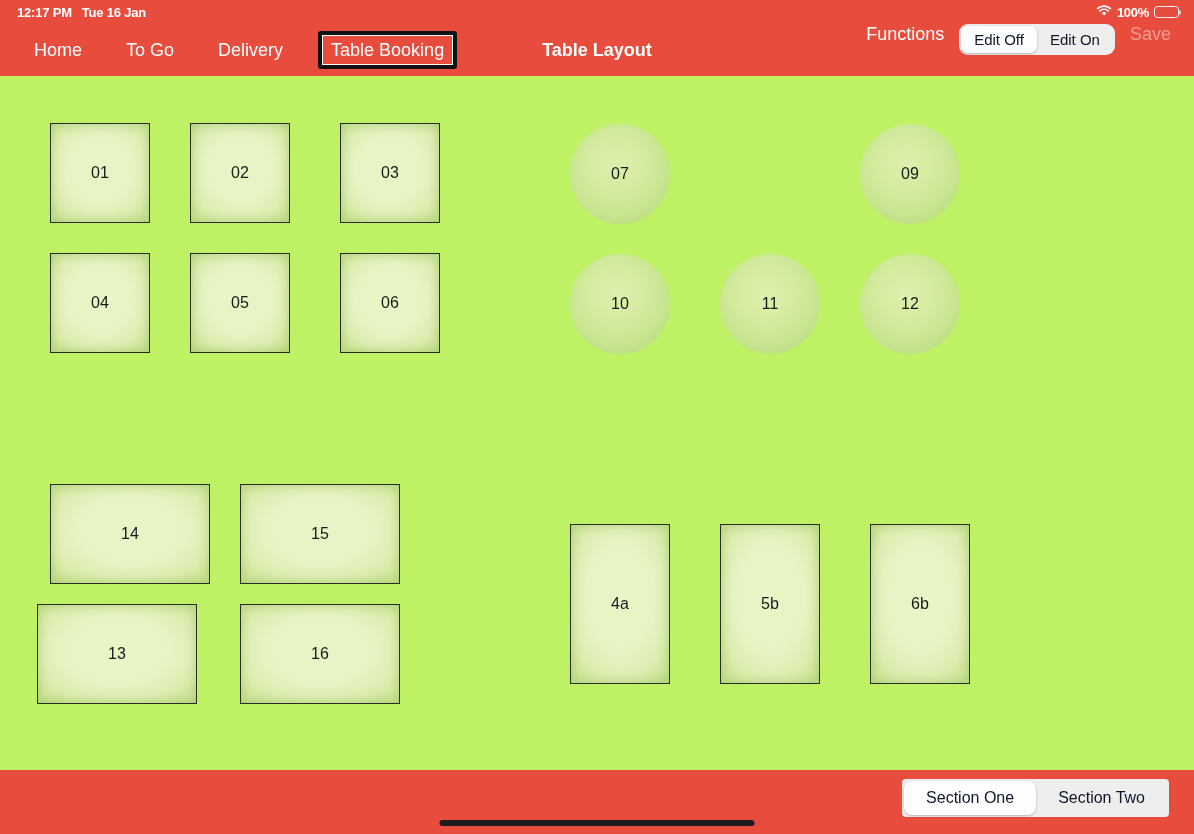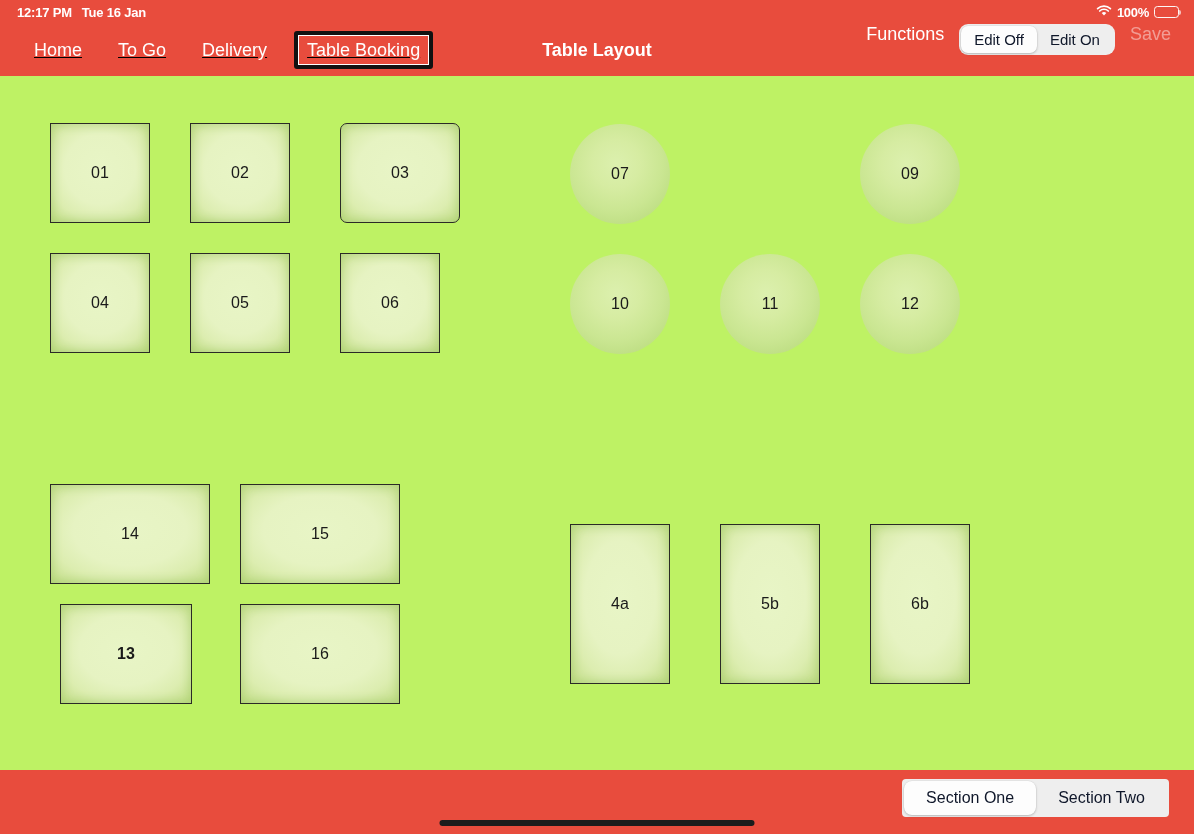--- a/index.html
+++ b/index.html
@@ -75,22 +75,21 @@
     width: 1194px;
     height: 52px;
     background: #e84c3d;
   }
   .nav-left {
     position: absolute;
     left: 18px; top: 0;
     height: 52px;
     display: flex;
     align-items: center;
-    gap: 4px;
-    text-decoration: underline;
+    gap: 12px;
   }
   .nav-item {
     color: #ffffff;
     font-size: 18px;
     padding: 0 16px;
     line-height: 52px;
     white-space: nowrap;
     cursor: pointer;
   }
   .nav-item.focused {
@@ -273,21 +272,21 @@
     </div>
   </div>
 
   <div class="floor" id="floor">
       <div class="table" style="left: 50px; top: 47px; width: 100px; height: 100px;">
         <span>01</span>
       </div>
       <div class="table" style="left: 190px; top: 47px; width: 100px; height: 100px;">
         <span>02</span>
       </div>
-      <div class="table" style="left: 340px; top: 47px; width: 120px; height: 100px; border-radius: 7px;">
+      <div class="table" style="left: 340px; top: 47px; width: 100px; height: 100px;">
         <span>03</span>
       </div>
       <div class="table" style="left: 50px; top: 177px; width: 100px; height: 100px;">
         <span>04</span>
       </div>
       <div class="table" style="left: 190px; top: 177px; width: 100px; height: 100px;">
         <span>05</span>
       </div>
       <div class="table" style="left: 340px; top: 177px; width: 100px; height: 100px;">
         <span>06</span>
@@ -306,21 +305,21 @@
       </div>
       <div class="table circle" style="left: 860px; top: 178px; width: 100px; height: 100px;">
         <span>12</span>
       </div>
       <div class="table" style="left: 50px; top: 408px; width: 160px; height: 100px;">
         <span>14</span>
       </div>
       <div class="table" style="left: 240px; top: 408px; width: 160px; height: 100px; align-items: center;">
         <span>15</span>
       </div>
-      <div class="table" style="left: 60px; top: 528px; width: 132px; height: 100px; font-weight: bold;">
+      <div class="table" style="left: 37px; top: 528px; width: 160px; height: 100px;">
         <span>13</span>
       </div>
       <div class="table" style="left: 240px; top: 528px; width: 160px; height: 100px;">
         <span>16</span>
       </div>
       <div class="table" style="left: 570px; top: 448px; width: 100px; height: 160px;">
         <span>4a</span>
       </div>
       <div class="table" style="left: 720px; top: 448px; width: 100px; height: 160px;">
         <span>5b</span>

